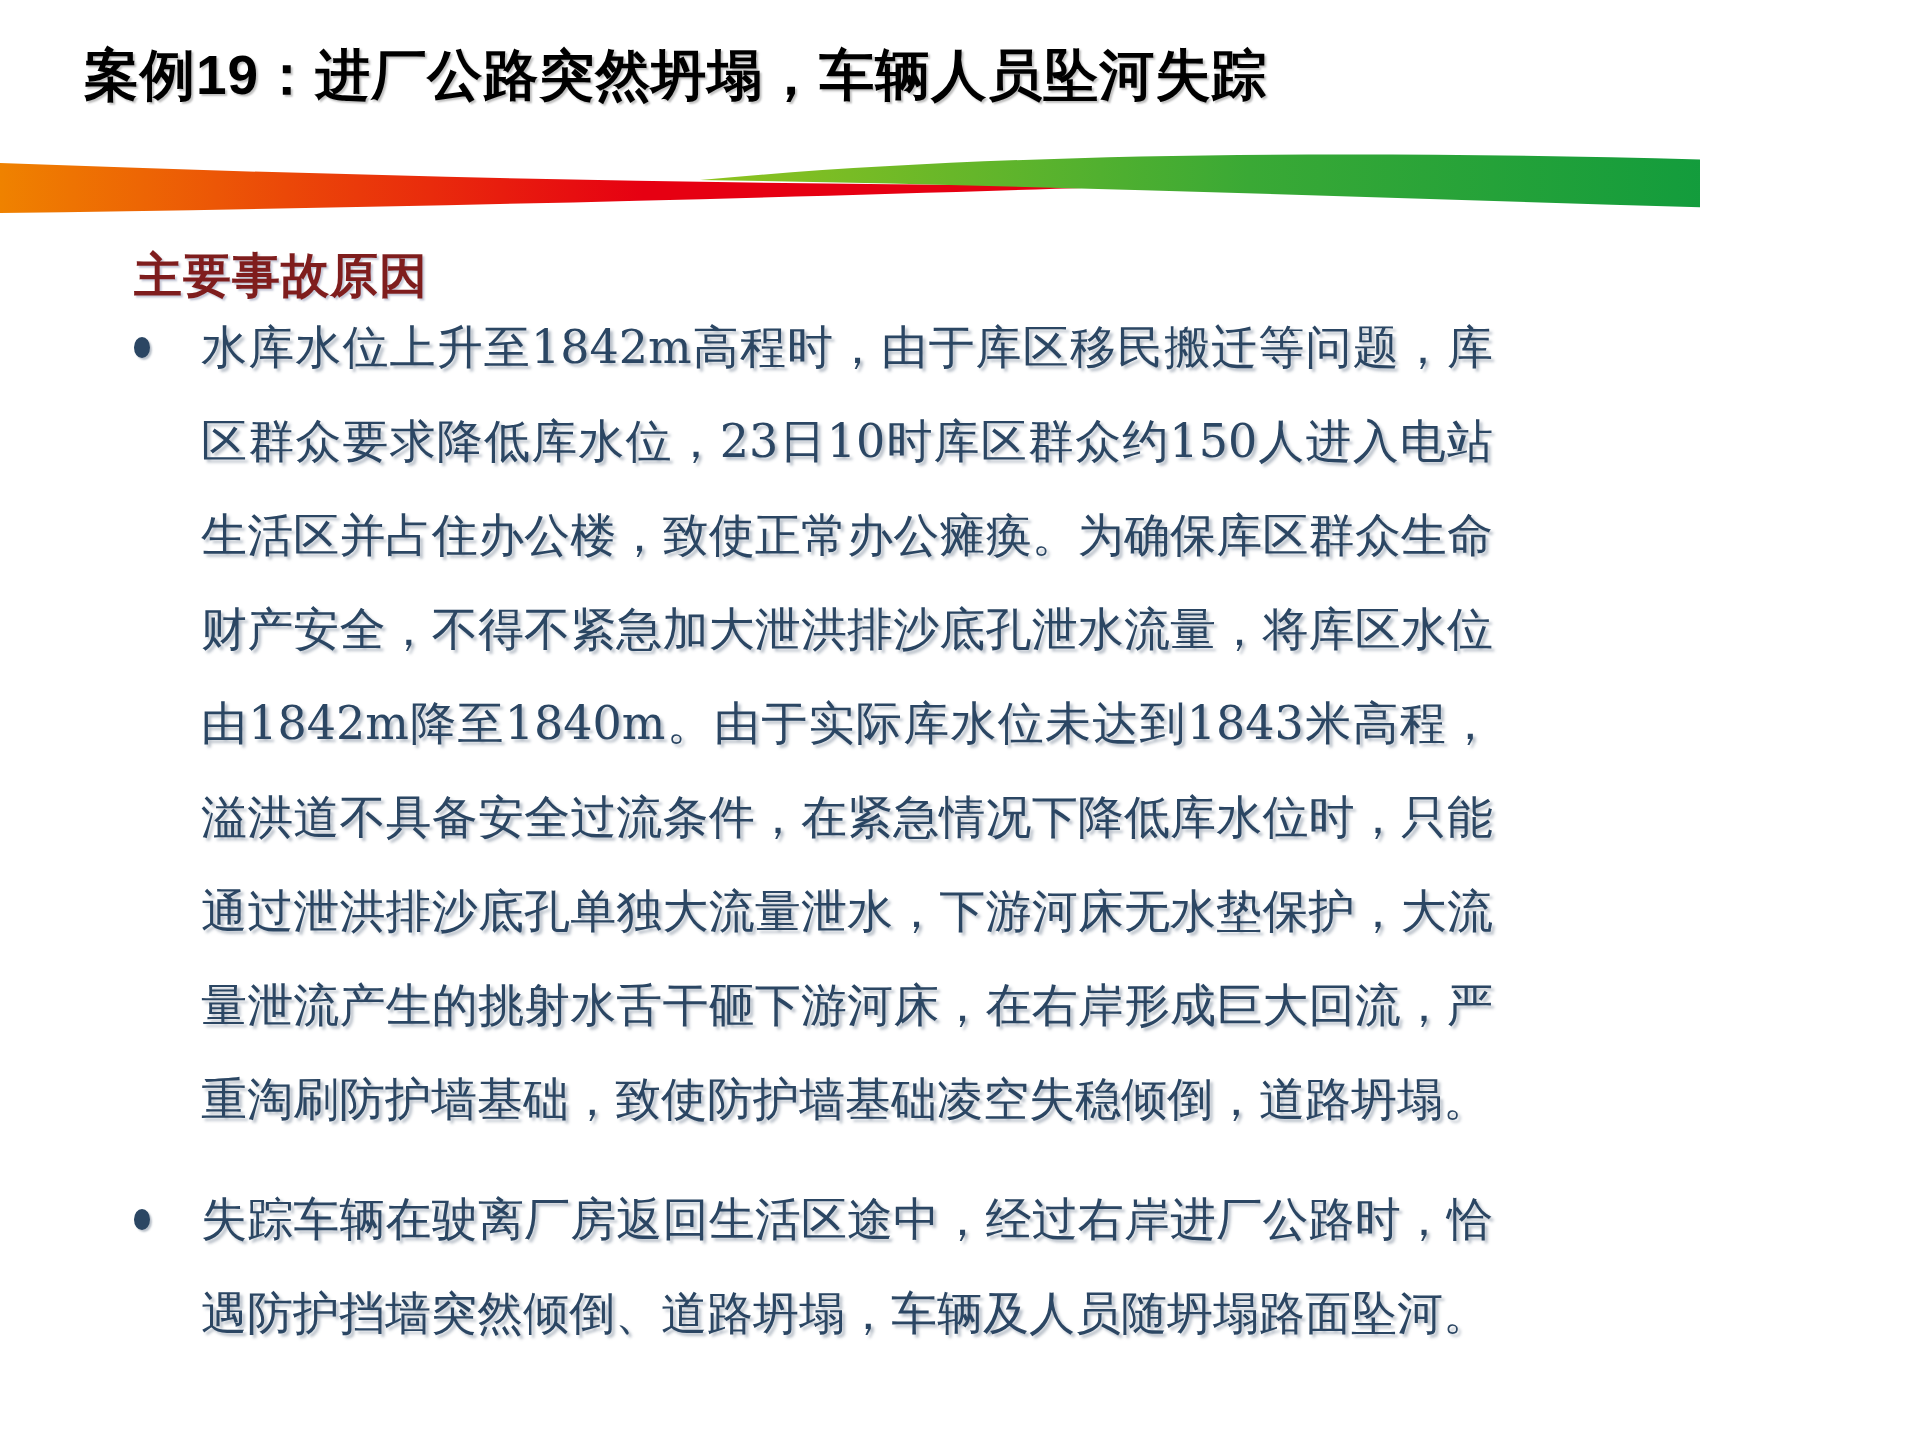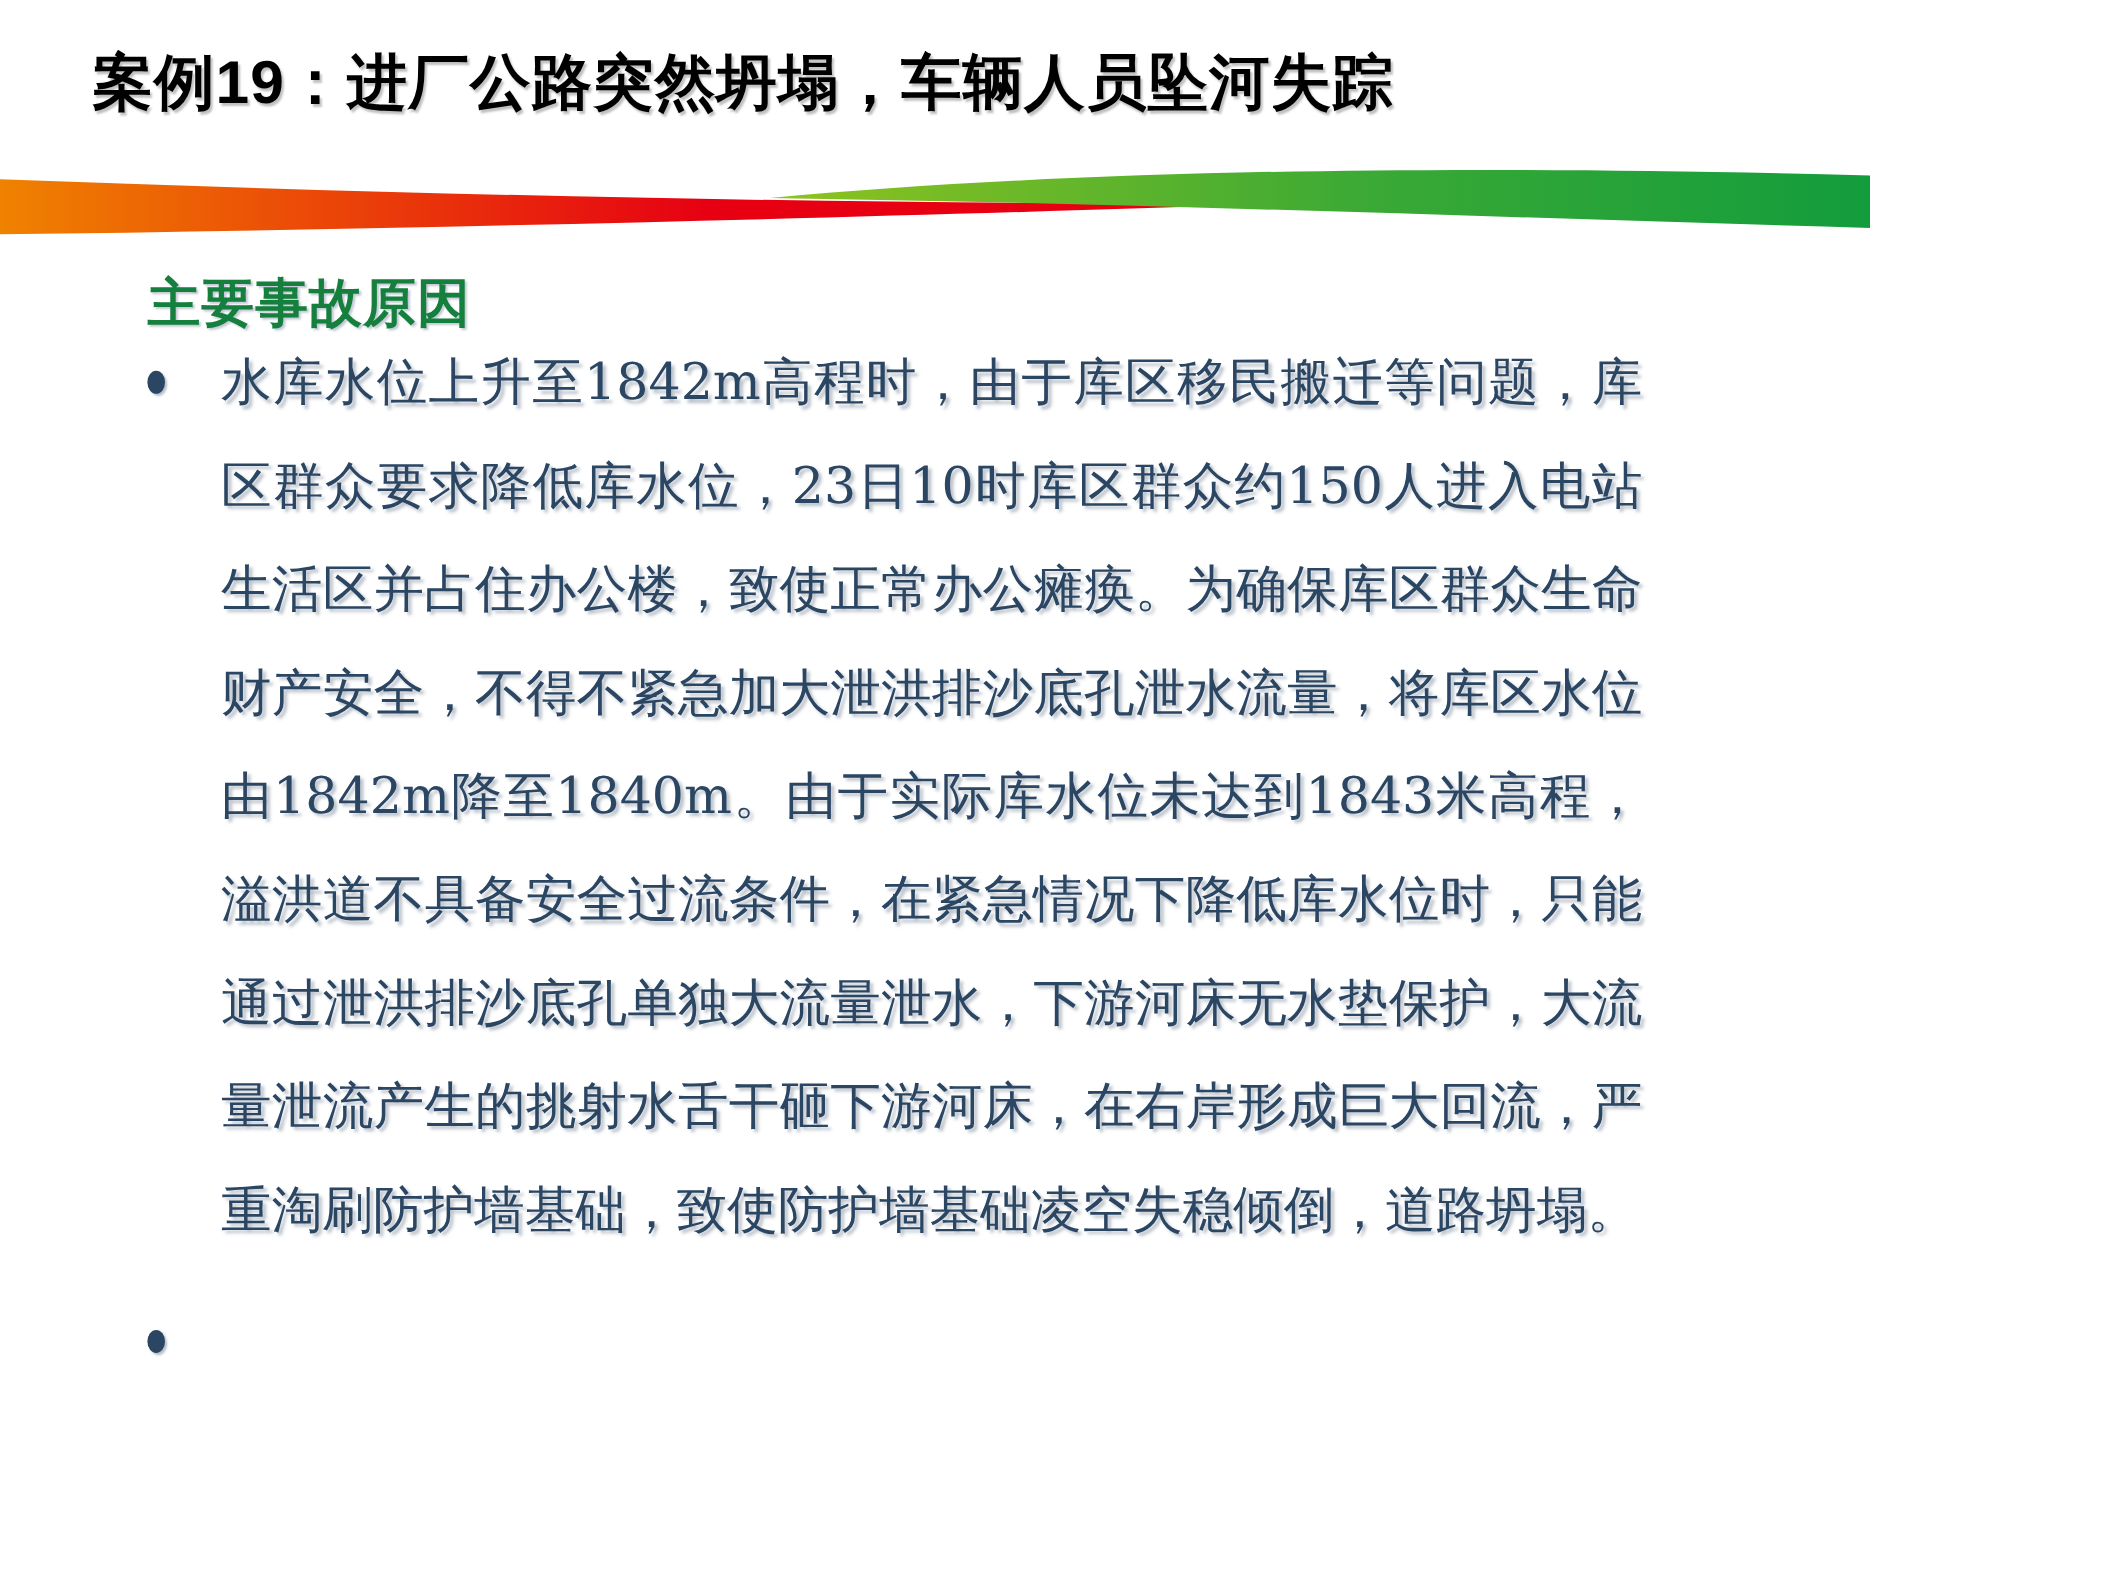--- a/index.html
+++ b/index.html
@@ -35,21 +35,21 @@
     width: 1920px;
     height: 145px;
     display: block;
   }
   .section-heading {
     position: absolute;
     left: 134px;
     top: 244px;
     font-size: 48px;
     font-weight: bold;
-    color: #15803d;
+    color: #7f1d1d;
     letter-spacing: 1px;
     text-shadow: 2px 2px 2px rgba(20,30,90,0.25);
     font-family: "Liberation Sans", sans-serif;
   }
   .bullets {
     position: absolute;
     left: 110px;
     top: 284px;
     margin: 16px;
     padding: 0;
@@ -106,16 +106,17 @@
 
   <div class="section-heading">主要事故原因</div>
 
   <ul class="bullets">
     <li class="bullet-item">
       <span class="bullet-marker"></span>
       <span>水库水位上升至1842m高程时，由于库区移民搬迁等问题，库区群众要求降低库水位，23日10时库区群众约150人进入电站生活区并占住办公楼，致使正常办公瘫痪。为确保库区群众生命财产安全，不得不紧急加大泄洪排沙底孔泄水流量，将库区水位由1842m降至1840m。由于实际库水位未达到1843米高程，溢洪道不具备安全过流条件，在紧急情况下降低库水位时，只能通过泄洪排沙底孔单独大流量泄水，下游河床无水垫保护，大流量泄流产生的挑射水舌干砸下游河床，在右岸形成巨大回流，严重淘刷防护墙基础，致使防护墙基础凌空失稳倾倒，道路坍塌。</span>
     </li>
     <li class="bullet-item">
       <span class="bullet-marker"></span>
+      <span>失踪车辆在驶离厂房返回生活区途中，经过右岸进厂公路时，恰遇防护挡墙突然倾倒、道路坍塌，车辆及人员随坍塌路面坠河。</span>
     </li>
   </ul>
 
 </div>
 
 </body></html>

